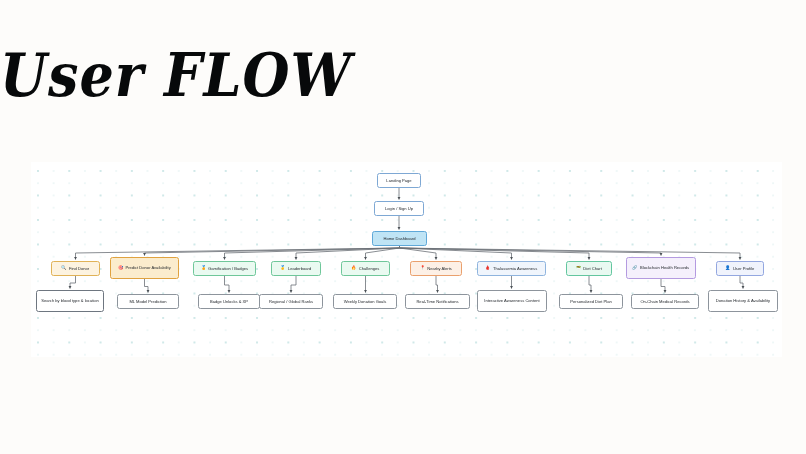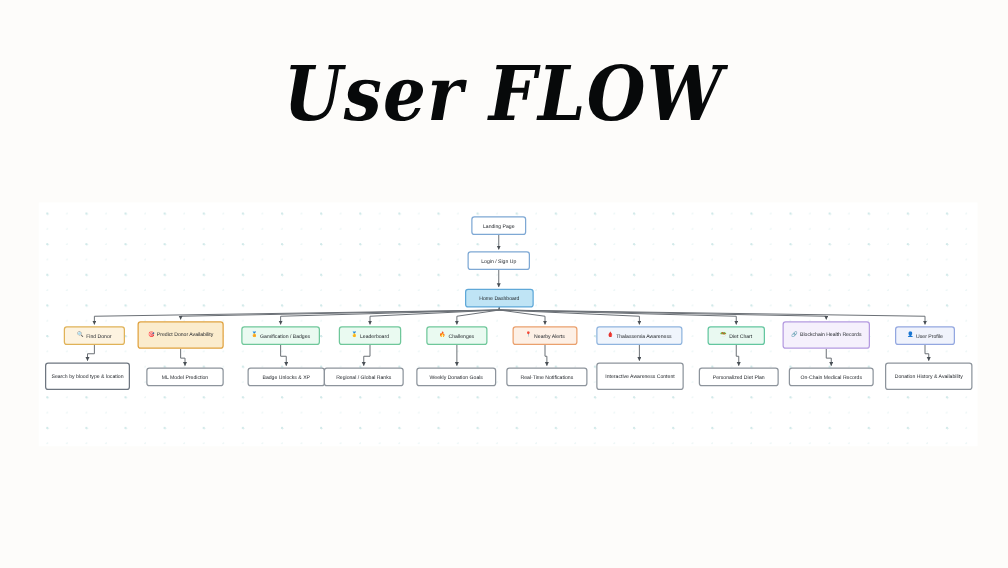--- a/index.html
+++ b/index.html
@@ -10,21 +10,21 @@
     overflow: hidden;
     position: relative;
   }
 
   
   #title-bar {
     width: 806px;
     height: 150px;
     display: flex;
     align-items: center;
-    justify-content: center;
+    justify-content: flex-start;
     background: #fdfcfa;
   }
   #page-title {
     font-family: "DejaVu Serif", serif;
     font-weight: bold;
     font-style: italic;
     font-size: 54px;
     letter-spacing: 1px;
     color: #07090a;
     white-space: nowrap;

